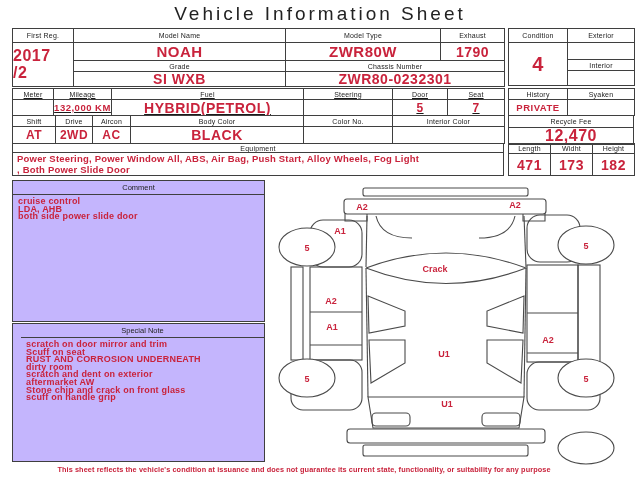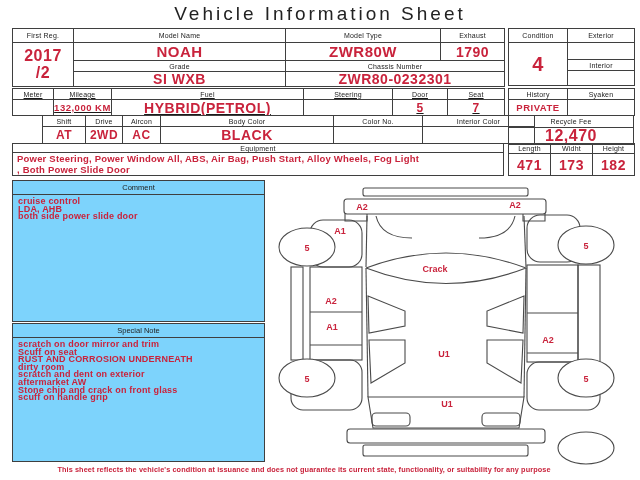--- a/index.html
+++ b/index.html
@@ -11,22 +11,22 @@
   .title{
     left:0;top:3px;width:640px;text-align:center;
     font-size:19px;letter-spacing:3px;color:#222;font-weight:500;
   }
   table.sheet{border-collapse:collapse;table-layout:fixed;position:absolute;}
   table.sheet td{border:1px solid #3f3f3f;padding:0;overflow:hidden;vertical-align:middle;}
   .hdr{font-size:7px;color:#222;text-align:center;letter-spacing:.2px;}
   .val{color:#c9233c;font-weight:bold;text-align:center;letter-spacing:.5px;line-height:1;}
   .v9{font-size:9.5px;} .v12{font-size:12px;}
   .v14{font-size:14px;} .v15{font-size:15px;} .v16{font-size:16px;} .v20{font-size:20px;}
-  .firstreg{font-size:16px;text-align:center;padding-left:5px;line-height:1.05;}
-  .box{position:absolute;border:1px solid #3f3f3f;background:#7dd3fc;box-sizing:border-box;}
+  .firstreg{font-size:16px;text-align:left;padding-left:5px;line-height:1.05;}
+  .box{position:absolute;border:1px solid #3f3f3f;background:#c4b5fd;box-sizing:border-box;}
   .box .bhdr{height:13px;line-height:13px;border-bottom:1px solid #3f3f3f;
     font-size:7.5px;text-align:center;color:#222;}
   .box .bbody{padding:3px 2px 0 5px;color:#c9233c;font-weight:bold;
     font-size:9px;line-height:7.6px;letter-spacing:.2px;}
   .equipcell{text-align:left !important;padding:1px 0 0 4px !important;
     font-size:9.5px;line-height:1.1;letter-spacing:.2px;}
   .footer{
     left:0;top:465px;width:608px;text-align:center;color:#c9233c;
     font-size:7.3px;font-weight:bold;letter-spacing:.1px;
   }
@@ -96,21 +96,21 @@
     <td class="val v9"></td>
     <td class="val v9">132,000 KM</td>
     <td class="val v14">HYBRID(PETROL)</td>
     <td class="val v12"></td>
     <td class="val v12">5</td>
     <td class="val v12">7</td>
   </tr>
 </tbody>
   </table>
 
-<table class="sheet" style="left:12px;top:115px;width:492px;margin-left:30px;">
+<table class="sheet" style="left:12px;top:115px;width:492px;">
   <colgroup>
       <col style="width:43px">
       <col style="width:37px">
       <col style="width:38px">
       <col style="width:173px">
       <col style="width:89px">
       <col style="width:112px">
     </colgroup>
   <tbody>
       <tr style="height:11px">
@@ -219,21 +219,21 @@
 
 <div class="box" style="left:12px;top:180px;width:253px;height:142px;">
   <div class="bhdr">Comment</div>
   <div class="bbody">
     <div>cruise control</div>
     <div>LDA, AHB</div>
     <div>both side power slide door</div>
   </div>
 </div>
 
-<div class="box" style="left:12px;top:323px;width:253px;height:139px;">
+<div class="box" style="left:12px;top:323px;width:253px;height:139px;padding-left:8px;">
   <div class="bhdr">Special Note</div>
   <div class="bbody">
     <div>scratch on door mirror and trim</div>
     <div>Scuff on seat</div>
     <div>RUST AND CORROSION UNDERNEATH</div>
     <div>dirty room</div>
     <div>scratch and dent on exterior</div>
     <div>aftermarket AW</div>
     <div>Stone chip and crack on front glass</div>
     <div>scuff on handle grip</div>

